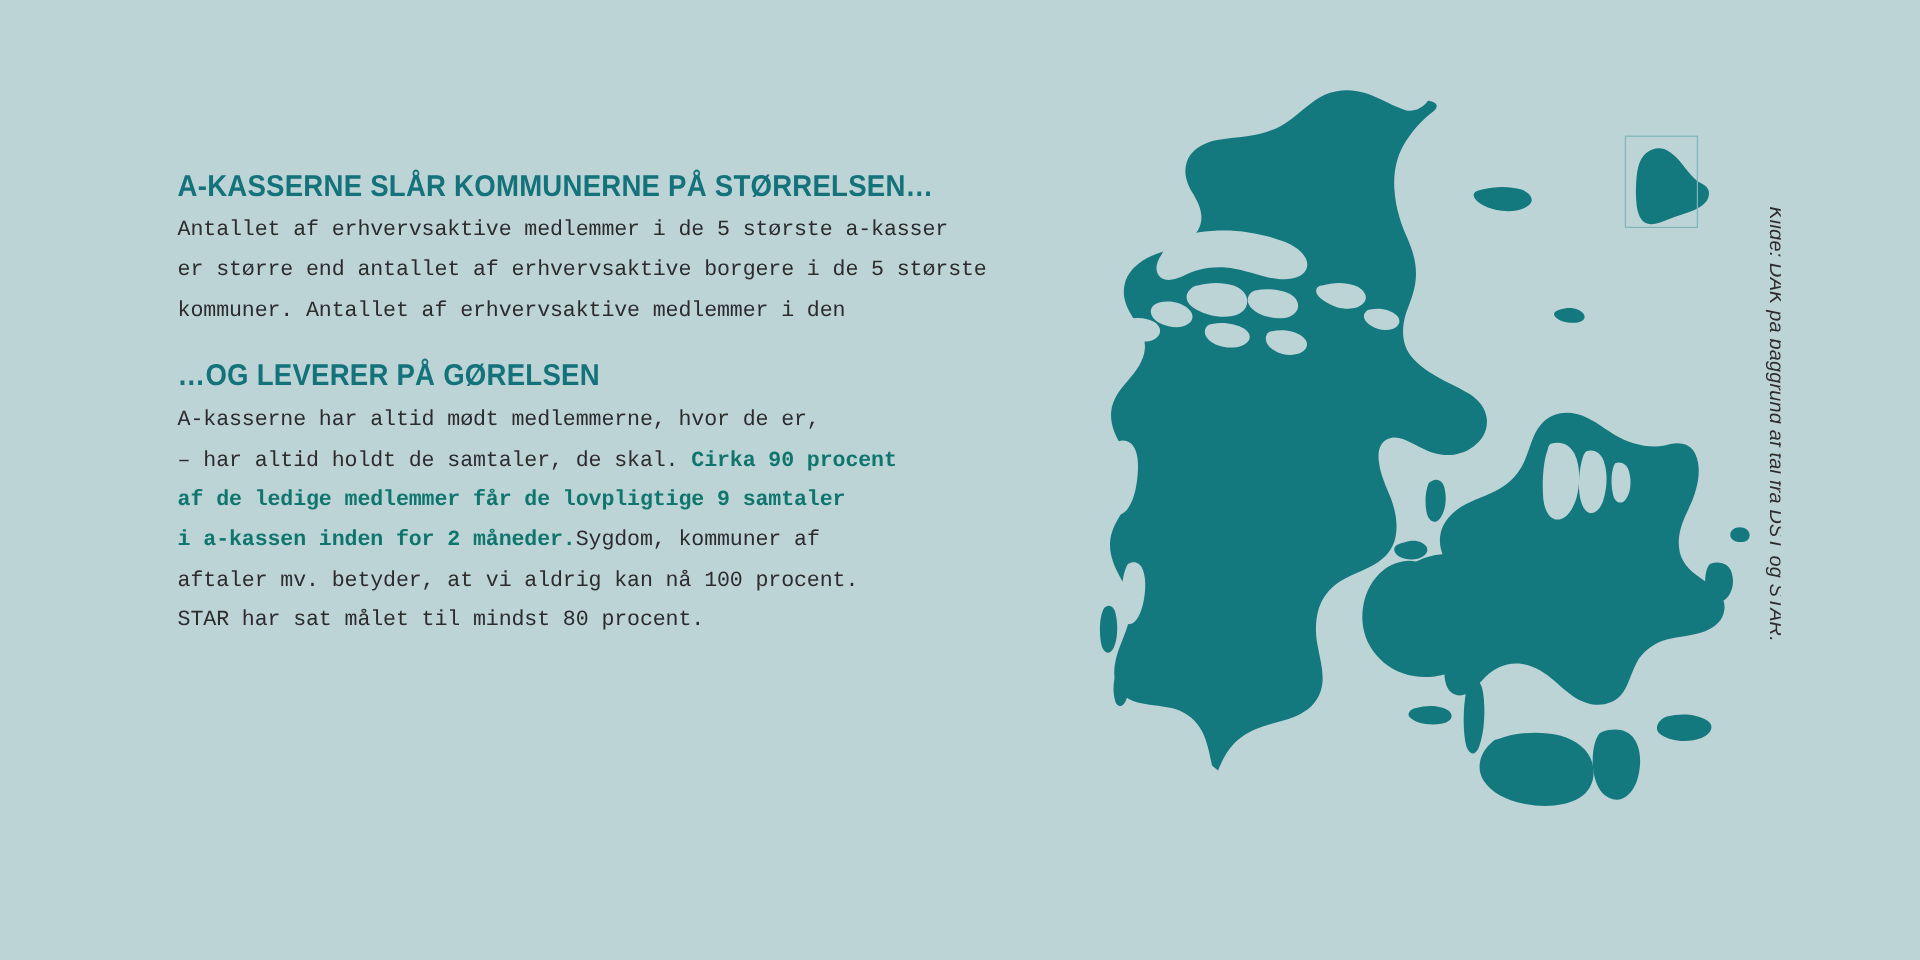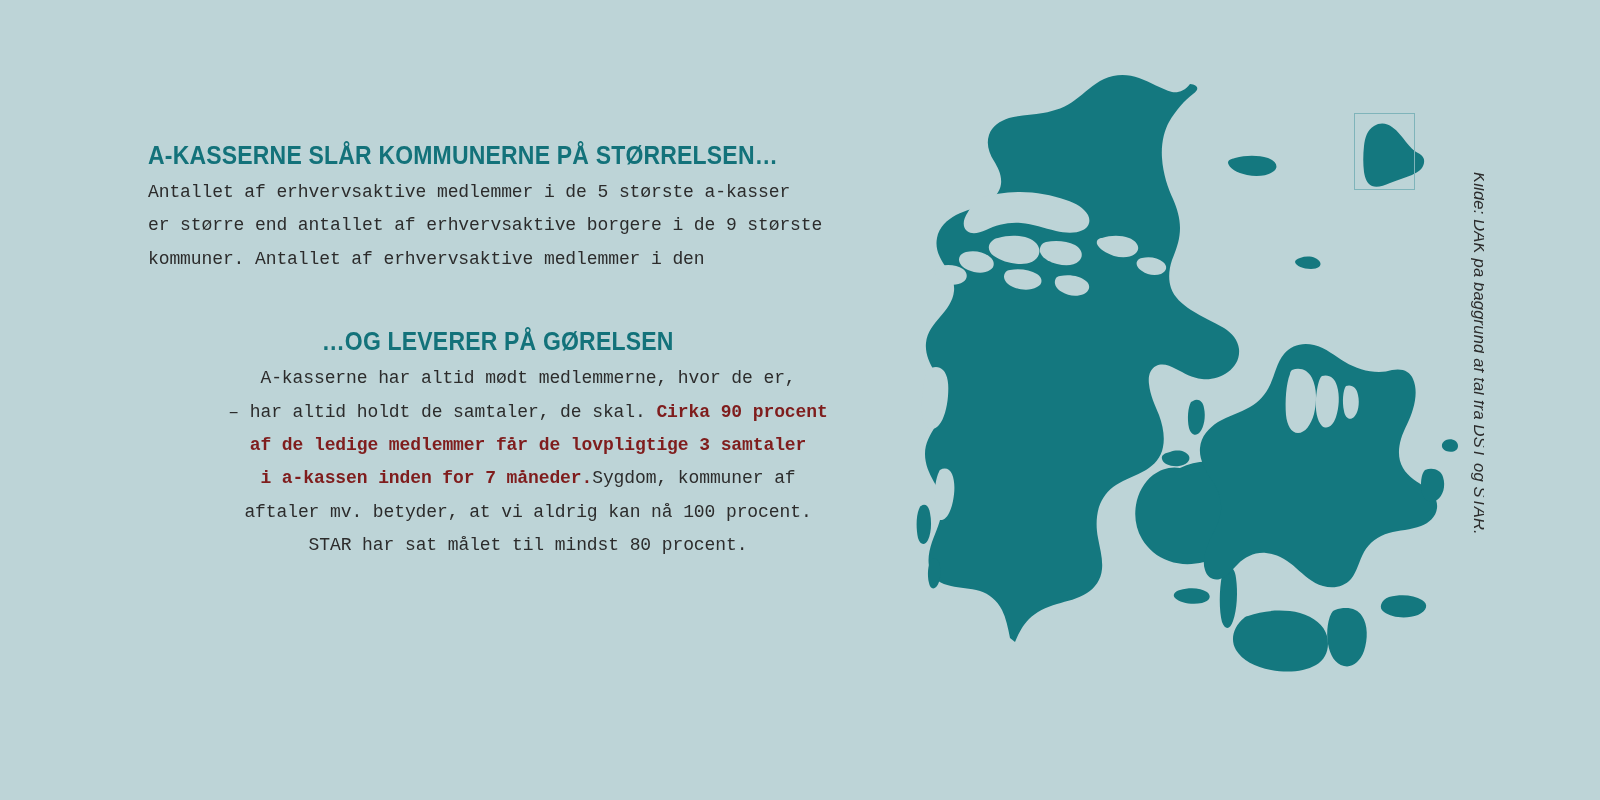--- a/index.html
+++ b/index.html
@@ -13,21 +13,21 @@
   #stage{position:relative;width:1484px;height:800px;overflow:hidden;}
 
   
   .text-col{
     position:absolute;
     left:148px;
     top:140px;
     width:760px;
   }
   .block{margin:0;}
-  .block + .block{margin-top:50px;text-align:center;}
+  .block + .block{margin-top:22px;}
 
   .heading{
     color:#13727a;
     font-family:"Liberation Sans",sans-serif;
     font-weight:bold;
     font-size:25px;
     letter-spacing:0.2px;
     line-height:30px;
     margin:0 0 6px 0;
     transform:scaleX(0.92);
@@ -36,21 +36,21 @@
   }
   .body-text{
     color:#2c2c2c;
     font-size:18px;
     line-height:33.4px;
     margin:0;
     font-weight:400;
     letter-spacing:-0.1px;
     font-family:Liberation Mono, monospace;
   }
-  .body-text b{font-weight:bold;color:#7f1d1d;}
+  .body-text b{font-weight:bold;color:#0f766e;}
   .ln{display:block;white-space:nowrap;}
 
   
   .source-credit{
     position:absolute;
     left:1470px;
     top:172px;
     width:440px;
     transform-origin:0 0;
     transform:rotate(90deg) translate(0,-100%);
@@ -84,32 +84,32 @@
 <body>
 
 <div id="stage">
 
   <div class="text-col">
 
     <div class="block">
       <div class="heading">A-KASSERNE SLÅR KOMMUNERNE PÅ STØRRELSEN…</div>
       <div class="body-text">
         <span class="ln">Antallet af erhvervsaktive medlemmer i de 5 største a-kasser</span>
-        <span class="ln">er større end antallet af erhvervsaktive borgere i de 9 største</span>
+        <span class="ln">er større end antallet af erhvervsaktive borgere i de 5 største</span>
         <span class="ln">kommuner. Antallet af erhvervsaktive medlemmer i den</span>
       </div>
     </div>
 
     <div class="block">
       <div class="heading">…OG LEVERER PÅ GØRELSEN</div>
       <div class="body-text">
         <span class="ln">A-kasserne har altid mødt medlemmerne, hvor de er,</span>
         <span class="ln"><span>– har altid holdt de samtaler, de skal. </span><b>Cirka 90 procent</b></span>
-        <span class="ln"><b>af de ledige medlemmer får de lovpligtige 3 samtaler</b></span>
-        <span class="ln"><b>i a-kassen inden for 7 måneder.</b><span>Sygdom, kommuner af</span></span>
+        <span class="ln"><b>af de ledige medlemmer får de lovpligtige 9 samtaler</b></span>
+        <span class="ln"><b>i a-kassen inden for 2 måneder.</b><span>Sygdom, kommuner af</span></span>
         <span class="ln">aftaler mv. betyder, at vi aldrig kan nå 100 procent.</span>
         <span class="ln">STAR har sat målet til mindst 80 procent.</span>
       </div>
     </div>
 
   </div>
 
   <div class="source-credit">Kilde: DAK på baggrund af tal fra DST og STAR.</div>
 
   <div class="map-wrap">

